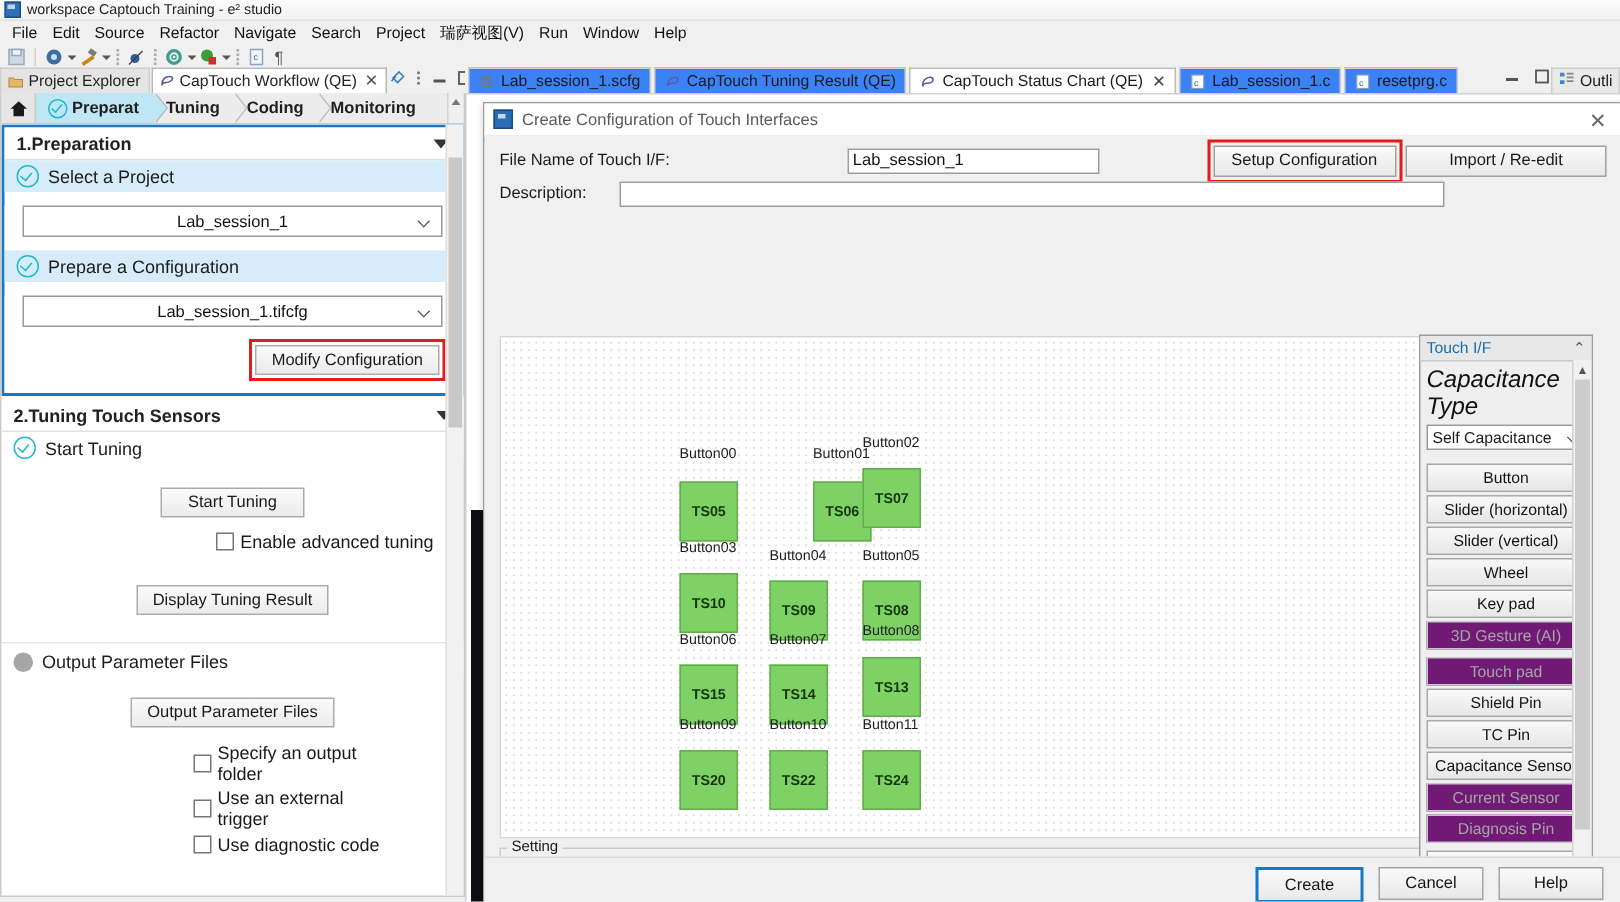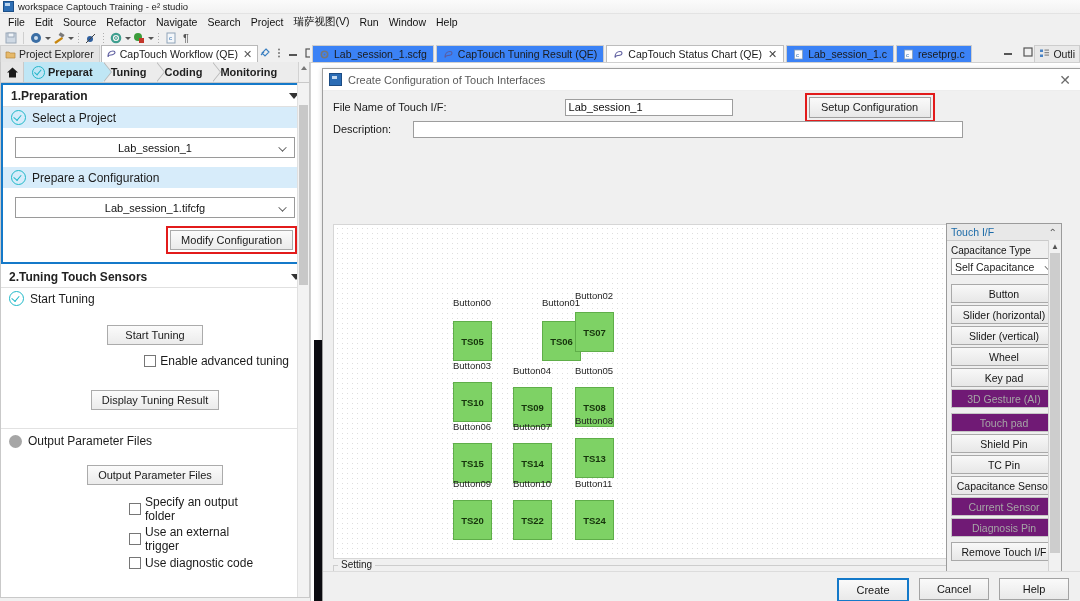--- a/index.html
+++ b/index.html
@@ -135,21 +135,21 @@
   .setrow{display:flex;gap:6px;padding:7px 0 0 6px;}
   .dbtn.dis{color:#a2a2a2;background:#e6e6e6;border-color:#c5c5c5;}
 
   
   .palette{position:absolute;left:623px;top:128px;width:114px;height:375px;background:#efefef;
      border:1px solid #9b9b9b;}
   .pal-hd{height:16px;display:flex;align-items:center;justify-content:space-between;padding:0 4px;
      background:#e8e8e8;border-bottom:1px solid #cacaca;}
   .pal-hd .t{font-size:10.5px;color:#1c6ba8;}
   .pal-hd .c{font-size:10px;color:#555;}
-  .pal-sub{font-size:10px;color:#111;padding:4px 0 2px 4px;}
+  .pal-sub{font-size:16px;color:#111;padding:4px 0 2px 4px;font-style:italic;}
   .pal-combo{height:15px;margin:0 4px;border:1px solid #9a9a9a;background:#fff;display:flex;align-items:center;
      padding:0 3px;font-size:10.5px;position:relative;}
   .pal-combo .cv{position:absolute;right:4px;top:4px;width:6px;height:6px;
      border-right:1.1px solid #555;border-bottom:1.1px solid #555;transform:rotate(45deg) scale(.8);}
   .pal-list{padding:4px 4px 0 4px;}
   .pbtn{height:17px;margin-bottom:2px;border:1px solid #a9a9a9;background:linear-gradient(#f8f8f8,#e7e7e7);
      font-size:10.5px;color:#141414;display:flex;align-items:center;justify-content:center;}
   .pbtn.dis{color:#a6a6a6;background:#701a75;border-color:#c6c6c6;}
   .pbtn.gap{margin-top:5px;}
   .pal-scroll{position:absolute;right:0;top:16px;width:12px;height:358px;background:#f1f1f1;border-left:1px solid #d2d2d2;}
@@ -493,20 +493,21 @@
     </div>
 
     <div class="dlg-body">
 
       <div class="frow" style="height:24px;margin-top:4px;gap:48px;">
         <span class="flabel">File Name of Touch I/F:</span>
         <span class="finput" style="width:160px;margin-left:70px;">Lab_session_1</span>
         <span class="redbox" style="margin-left:24px;">
           <span class="dbtn" style="width:100px;">Setup Configuration</span>
         </span>
+        <span class="dbtn" style="position:absolute;right:10px;width:112px;">Import / Re-edit</span>
       </div>
 
       <div class="frow" style="height:20px;">
         <span class="flabel">Description:</span>
         <span class="finput" style="margin-left:22px;width:542px;"></span>
       </div>
 
       <div class="canvas">
 
         <div class="bcell" style="left:119px;top:72px;">

